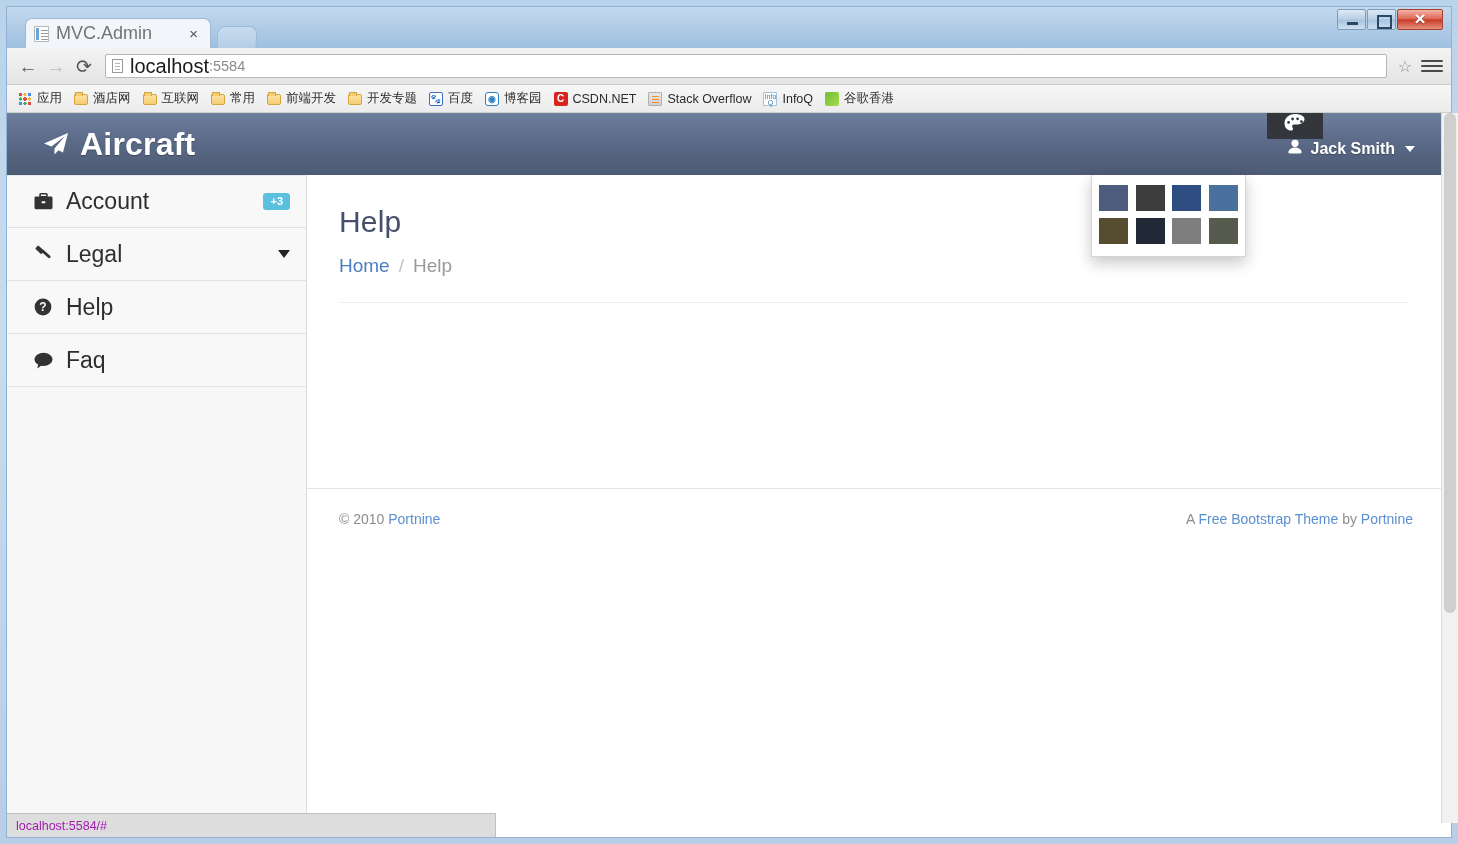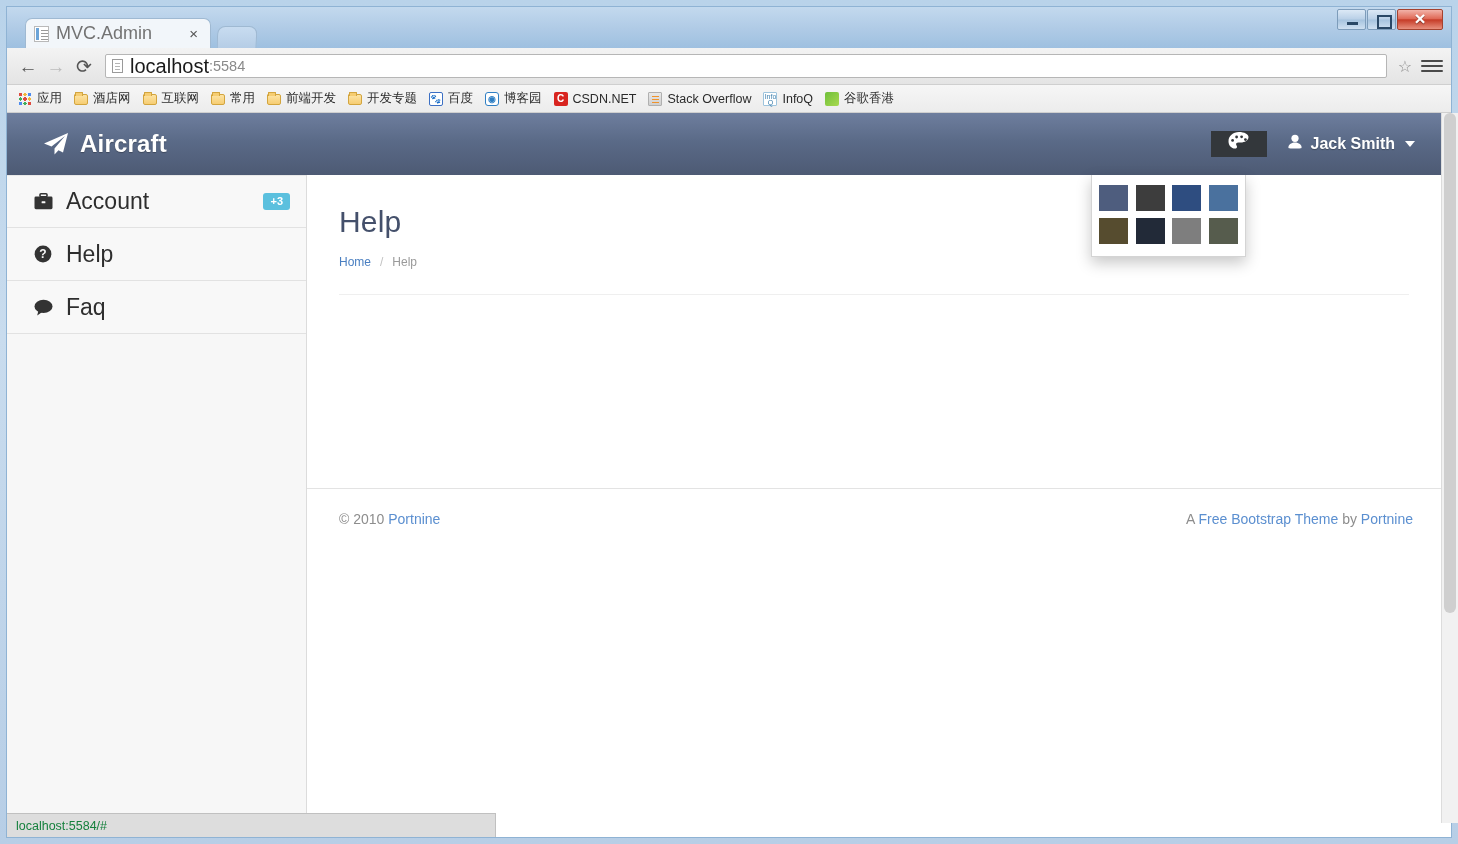--- a/index.html
+++ b/index.html
@@ -202,26 +202,26 @@
 
   
   .app-header {
     position: absolute; left: 0; top: 0; width: 100%; height: 62px;
     background: linear-gradient(180deg,#6e7e9e 0%, #5a6a87 46%, #4d5a74 100%);
     display: flex; align-items: stretch;
   }
   .brand {
     display: flex; align-items: center; gap: 11px;
     padding-left: 36px; color: #fff;
-    font-size: 24px; font-weight: 600; letter-spacing: .2px;
+    font-size: 32px; font-weight: 600; letter-spacing: .2px;
     text-shadow: 0 1px 1px rgba(0,0,0,.28);
   }
   .brand svg { display:block; }
   .header-right {
-    margin-left: auto; display: flex; align-items: center;
+    margin-left: auto; display: flex; align-items: flex-start; flex-direction: column;
   }
   .theme-toggle {
     width: 56px; background: #33373b;
     display:flex; align-items:center; justify-content:center;
     cursor:pointer;
   }
   .user-menu {
     display:flex; align-items:center; gap:8px;
     padding: 0 26px 0 20px; color:#fff; font-size:16px; font-weight:600;
     cursor:pointer; text-shadow: 0 1px 1px rgba(0,0,0,.28);
@@ -281,21 +281,21 @@
   .content {
     position: absolute; left: 300px; top: 62px; right: 0; bottom: 0;
     background: #fff;
   }
   .content-inner { padding: 30px 22px 0 32px; }
   .page-title {
     font-size: 30px; font-weight: normal; color: #44506b;
     letter-spacing: .2px;
   }
   .breadcrumb {
-    margin-top: 16px; font-size: 12px; display: flex; gap: 9px; align-items:center;
+    margin-top: 16px; font-size: 19px; display: flex; gap: 9px; align-items:center;
   }
   .breadcrumb a { color: #4a7fc1; text-decoration: none; cursor:pointer; }
   .breadcrumb .sep { color: #c2c2c2; }
   .breadcrumb .cur { color: #9a9a9a; }
   .content-rule {
     margin: 25px 0 0 0; height: 1px; background: #efefef;
     margin-right: 10px;
   }
   .footer {
     position: absolute; left: 0; right: 0; top: 313px;
@@ -319,21 +319,21 @@
   }
 
   
   .statusbar {
     position: absolute; left: 0; bottom: 0;
     width: 489px; height: 24px;
     background: #ddd;
     border-top: 1px solid #c0c0c0;
     border-right: 1px solid #c0c0c0;
     display: flex; align-items: center; padding-left: 9px;
-    font-size: 12.5px; color: #15803d;
+    font-size: 12.5px; color: #a21caf;
   }
 </style>
 </head>
 <body>
 
 <div class="os-window">
   <div class="frame-inner">
 
     <div class="tabstrip">
       <div class="tab">
@@ -473,20 +473,30 @@
             <svg width="19" height="17" viewBox="0 0 19 17">
               <rect x="6" y="0.8" width="7" height="3" rx="1" fill="none" stroke="#333" stroke-width="1.6"></rect>
               <rect x="0.5" y="3.6" width="18" height="12.6" rx="1.4" fill="#333"></rect>
               <rect x="7.6" y="8.2" width="3.8" height="2" rx=".5" fill="#f8f8f8"></rect>
             </svg>
           </span>
           <span class="nav-label">Account</span>
           <span class="badge">+3</span>
         </div>
 
+        <div class="nav-item">
+          <span class="nav-icon">
+            <svg width="19" height="18" viewBox="0 0 19 18">
+              <rect x="1.5" y="2.5" width="8.5" height="4.6" rx="1" transform="rotate(42 5.75 4.8)" fill="#333"></rect>
+              <rect x="6.5" y="7.5" width="11" height="2.9" rx="1.4" transform="rotate(42 12 9)" fill="#333"></rect>
+            </svg>
+          </span>
+          <span class="nav-label">Legal</span>
+          <span class="nav-chevron"></span>
+        </div>
 
         <div class="nav-item">
           <span class="nav-icon">
             <svg width="18" height="18" viewBox="0 0 18 18">
               <circle cx="9" cy="9" r="8.4" fill="#333"></circle>
               <text x="9" y="13.4" font-size="12" font-family="Liberation Sans, sans-serif" font-weight="bold" fill="#f8f8f8" text-anchor="middle">?</text>
             </svg>
           </span>
           <span class="nav-label">Help</span>
         </div>

